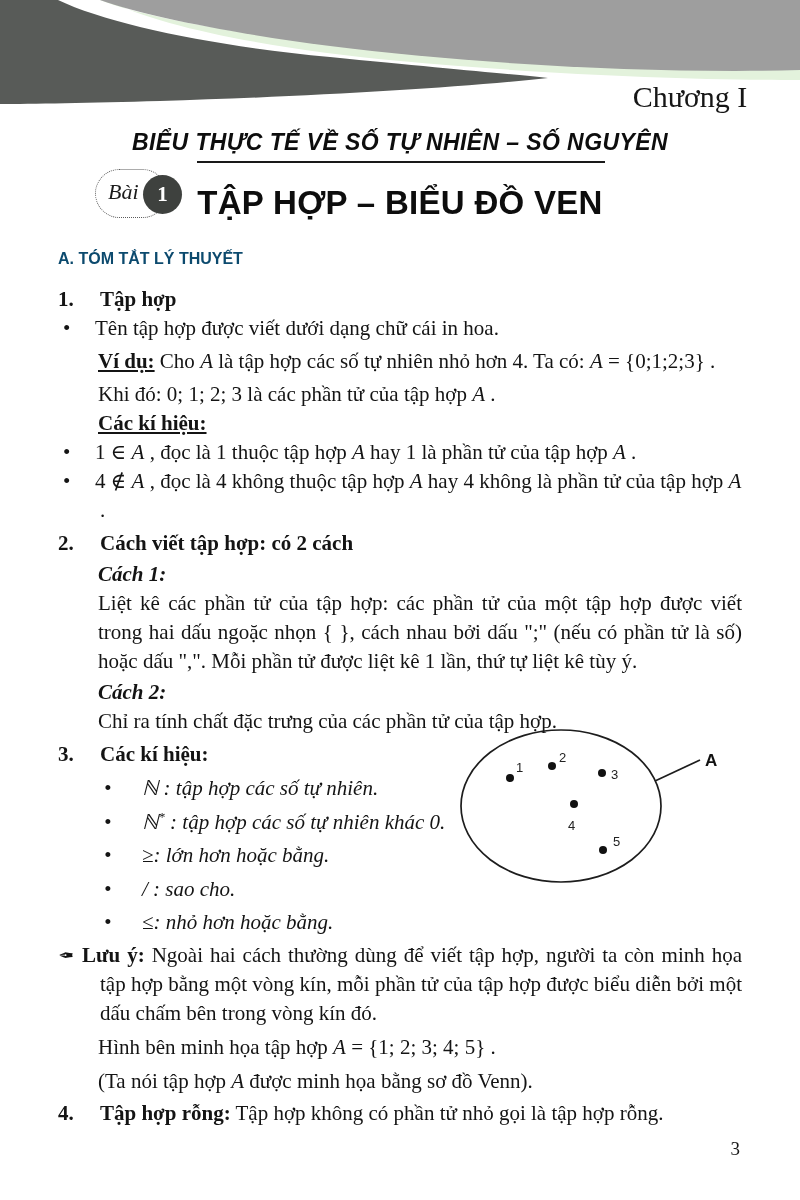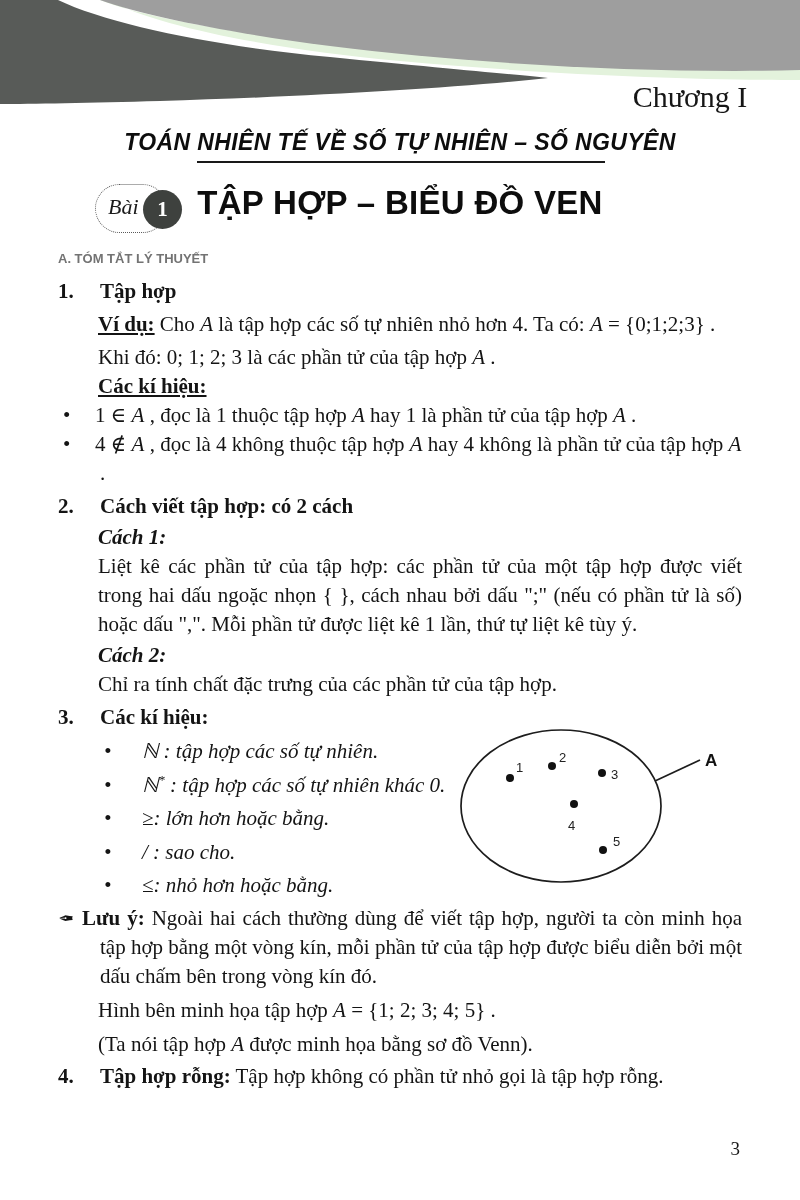--- a/index.html
+++ b/index.html
@@ -21,21 +21,21 @@
     position:absolute; top:129px; left:0; width:100%; text-align:center;
     font-family:"Liberation Sans","DejaVu Sans",sans-serif;
     font-weight:bold; font-style:italic; font-size:23px; letter-spacing:.4px;
     color:#0d0d0d;
   }
   .chapter-underline {
     position:absolute; top:161px; left:197px; width:408px; height:0;
     border-top:2px solid #191919;
   }
   .badge {
-    position:absolute; top:184px; left:95px; width:72px; height:49px;
+    position:absolute; top:169px; left:95px; width:72px; height:49px;
     border:1.5px dotted #5a5a5a; border-radius:25px;
   }
   .badge-label {
     position:absolute; left:12px; top:9px; font-style:italic; font-size:22px; color:#1b1b1b;
   }
   .badge-circle {
     position:absolute; right:-16px; top:5px; width:39px; height:39px;
     background:#3e413e; border-radius:50%; color:#ffffff; text-align:center;
     line-height:39px; font-weight:bold; font-size:21px;
   }
@@ -45,21 +45,21 @@
     font-weight:bold; font-size:33px; letter-spacing:.3px; color:#0d0d0d;
   }
 
   
   .content {
     position:relative; padding:10px 58px 0 58px;
     font-size:21px; line-height:29px;
   }
   .sec-head {
     font-family:"Liberation Sans","DejaVu Sans",sans-serif;
-    font-weight:bold; font-size:13px; color:#737373; margin:0 0 4px 0;
+    font-weight:bold; font-size:16px; color:#0c4a6e; margin:0 0 12px 0;
   }
   .hang  { padding-left:42px; }
   .hang2 { padding-left:84px; }
   .mark  { display:inline-block; width:42px; margin-left:-42px; }
   .mark.bullet { padding-left:5px; width:37px; }
   .mark.pen { width:24px; margin-left:-42px; }
   .mark2 { display:inline-block; width:42px; margin-left:-42px; padding-left:4px; }
   .num   { font-weight:bold; }
   .bold  { font-weight:bold; }
   .bu    { font-weight:bold; text-decoration:underline; }
@@ -85,37 +85,40 @@
 </head>
 <body>
 
 <div class="hdr">
   <svg class="swoosh" width="800" height="110" viewBox="0 0 800 110">
     <path d="M0,0 H58 C110,25 220,47 330,57 C440,68 510,74 548,78 C460,88 300,97 160,101 C90,103 30,104 0,104 Z" fill="#585b58"></path>
     <path d="M54,0 H108 C160,28 280,50 400,61 C550,75 700,80 800,80 V68 C660,73 470,63 330,45 C230,32 140,16 100,0 Z" fill="#e3f2dc"></path>
     <path d="M100,0 H800 V70 C660,74 470,64 330,46 C230,33 145,16 100,0 Z" fill="#9e9e9e"></path>
   </svg>
   <div class="chapter-label">Chương I</div>
-  <div class="chapter-title">TOÁN NHIÊN TẾ VỀ SỐ TỰ NHIÊN – SỐ NGUYÊN</div>
+  <div class="chapter-title">BIỂU THỰC TẾ VỀ SỐ TỰ NHIÊN – SỐ NGUYÊN</div>
   <div class="chapter-underline"></div>
   <div class="badge">
     <span class="badge-label">Bài</span>
     <span class="badge-circle">1</span>
   </div>
   <div class="lesson-title">TẬP HỢP – BIỂU ĐỒ VEN</div>
 </div>
 
 <div class="content">
 
   <div class="sec-head">A. TÓM TẮT LÝ THUYẾT</div>
 
   <div class="hang mt2">
     <span class="mark num">1.</span><span class="bold">Tập hợp</span>
   </div>
 
+  <div class="hang">
+    <span class="mark bullet">•</span><span>Tên tập hợp được viết dưới dạng chữ cái in hoa.</span>
+  </div>
 
   <div class="indent formula-line mt2">
     <span class="bu">Ví dụ:</span><span> Cho </span><span class="mvar">A</span><span> là tập hợp các số tự nhiên nhỏ hơn 4. Ta có: </span><span class="mvar">A</span><span> = {0;1;2;3} .</span>
   </div>
 
   <div class="indent mt2">
     <span>Khi đó: 0; 1; 2; 3 là các phần tử của tập hợp </span><span class="mvar">A</span><span> .</span>
   </div>
 
   <div class="indent">

